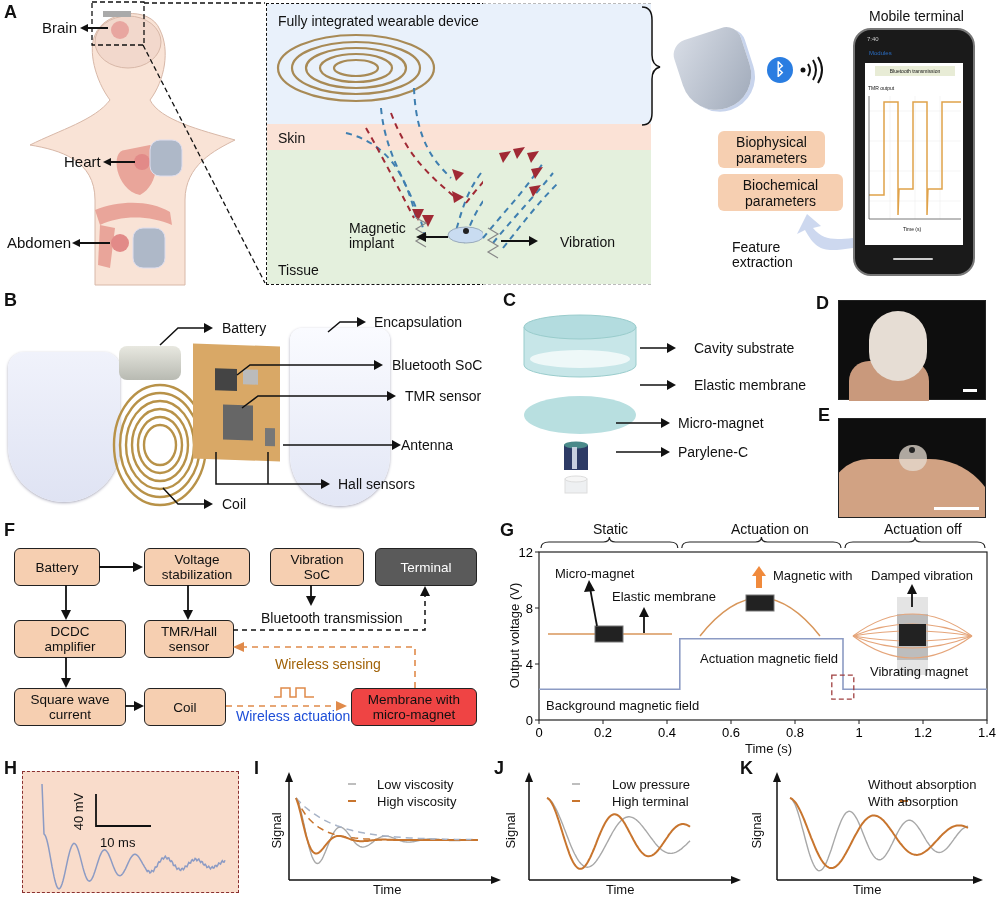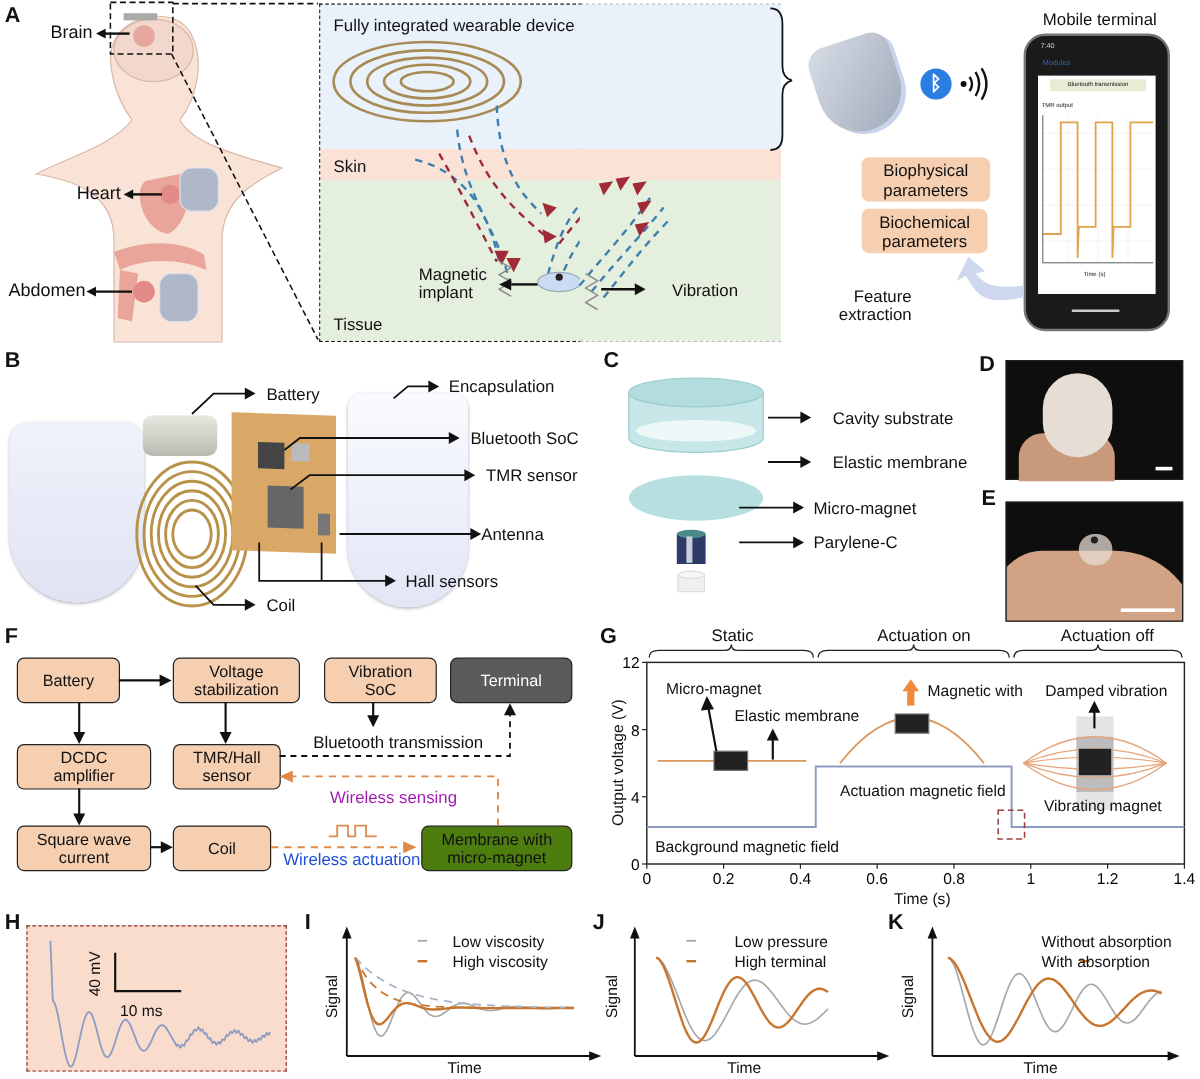--- a/index.html
+++ b/index.html
@@ -2,21 +2,21 @@
 <html><head>
 <meta charset="utf-8">
 <style>
   html,body{margin:0;padding:0;background:#fff;}
   body{width:1000px;height:899px;position:relative;overflow:hidden;font-family:"Liberation Sans",sans-serif;color:#111;}
   .abs{position:absolute;}
   .plabel{position:absolute;font-weight:bold;font-size:18px;}
   .lbl{position:absolute;font-size:14px;white-space:nowrap;}
   .box{position:absolute;background:#f6cfb1;border:1.5px solid #222;border-radius:6px;display:flex;align-items:center;justify-content:center;text-align:center;font-size:13.5px;line-height:15px;}
   .box.dark{background:#5a5a5a;color:#fff;}
-  .box.blue{background:#4d7c0f;}
+  .box.blue{background:#ef4444;}
   .pbox{position:absolute;background:#f6cfb1;border-radius:6px;display:flex;align-items:center;justify-content:center;text-align:center;font-size:14px;line-height:16px;}
   svg{position:absolute;overflow:visible;}
   .photo{position:absolute;border:1px solid #222;}
 </style>
 </head>
 <body>
 
 <div class="plabel" style="left:4px;top:2px">A</div>
 
 <svg style="left:0;top:0" width="270" height="290">
@@ -163,30 +163,30 @@
   </div>
   <div class="abs" style="left:38px;top:228px;width:40px;height:2px;background:#ccc;border-radius:1px"></div>
 </div>
 
 <div class="pbox" style="left:718px;top:131px;width:107px;height:37px">
   <div>
       <div>Biophysical</div>
       <div>parameters</div>
     </div>
 </div>
-<div class="pbox" style="left:718px;top:174px;width:105px;height:37px">
+<div class="pbox" style="left:718px;top:174px;width:125px;height:37px">
   <div>
       <div>Biochemical</div>
       <div>parameters</div>
     </div>
 </div>
 <svg style="left:775px;top:212px" width="80" height="60">
   <path d="M78 36 C50 40 42 40 30 18 L22 22 L32 2 L46 14 L38 16 C48 28 58 28 78 26 Z" fill="#cdd8ef"></path>
 </svg>
-<div class="lbl" style="left:699px;top:240px;text-align:right;line-height:15px">
+<div class="lbl" style="left:732px;top:240px;text-align:left;line-height:15px">
   <div>Feature</div>
   <div>extraction</div>
 </div>
 
 <div class="plabel" style="left:4px;top:290px">B</div>
 <div class="abs" style="left:8px;top:352px;width:112px;height:150px;background:linear-gradient(#f0f2fb,#dfe3f3);border-radius:16px 16px 56px 56px;box-shadow:0 1px 3px #aab"></div>
 <div class="abs" style="left:119px;top:346px;width:62px;height:34px;background:linear-gradient(#e8e8e0,#b8bab2);border-radius:8px"></div>
 <svg style="left:110px;top:380px" width="100" height="130">
   <g fill="none" stroke="#b89248" stroke-width="2.4">
     <ellipse cx="50" cy="65" rx="46" ry="60"></ellipse>
@@ -349,21 +349,21 @@
   </g>
   <polyline points="233,110 425,110 425,74" fill="none" stroke="#111" stroke-width="1.5" stroke-dasharray="5,4"></polyline>
   <polygon points="425,66 420,76 430,76" fill="#111"></polygon>
   <polyline points="415,168 415,127 240,127" fill="none" stroke="#e08a4a" stroke-width="1.6" stroke-dasharray="6,5"></polyline>
   <polygon points="233,127 244,122 244,132" fill="#e08a4a"></polygon>
   <line x1="226" y1="186" x2="338" y2="186" stroke="#e08a4a" stroke-width="1.6" stroke-dasharray="6,5"></line>
   <polygon points="347,186 336,181 336,191" fill="#e08a4a"></polygon>
   <polyline points="274,177 281,177 281,168 290,168 290,177 296,177 296,168 305,168 305,177 314,177" fill="none" stroke="#e08a4a" stroke-width="1.5"></polyline>
 </svg>
 <div class="lbl" style="left:261px;top:610px">Bluetooth transmission</div>
-<div class="lbl" style="left:275px;top:656px;color:#a21caf">Wireless sensing</div>
+<div class="lbl" style="left:275px;top:656px;color:#a16207">Wireless sensing</div>
 <div class="lbl" style="left:236px;top:708px;color:#1d4ed8">Wireless actuation</div>
 
 <div class="plabel" style="left:500px;top:520px">G</div>
 <div class="lbl" style="left:593px;top:521px">Static</div>
 <div class="lbl" style="left:731px;top:521px">Actuation on</div>
 <div class="lbl" style="left:884px;top:521px">Actuation off</div>
 <svg id="g-chart" style="left:0;top:0" width="1000" height="899">
     <rect x="539" y="552" width="448" height="168" fill="none" stroke="#222" stroke-width="1.2"></rect>
     <line x1="539" y1="720" x2="539" y2="724" stroke="#222"></line>
     <text x="539" y="737" text-anchor="middle" font-size="13" font-family="Liberation Sans, sans-serif">0</text>

